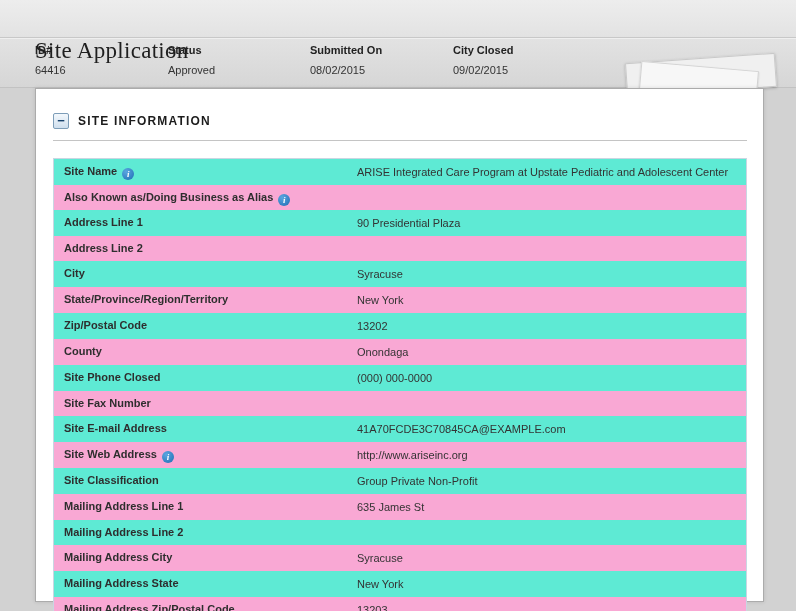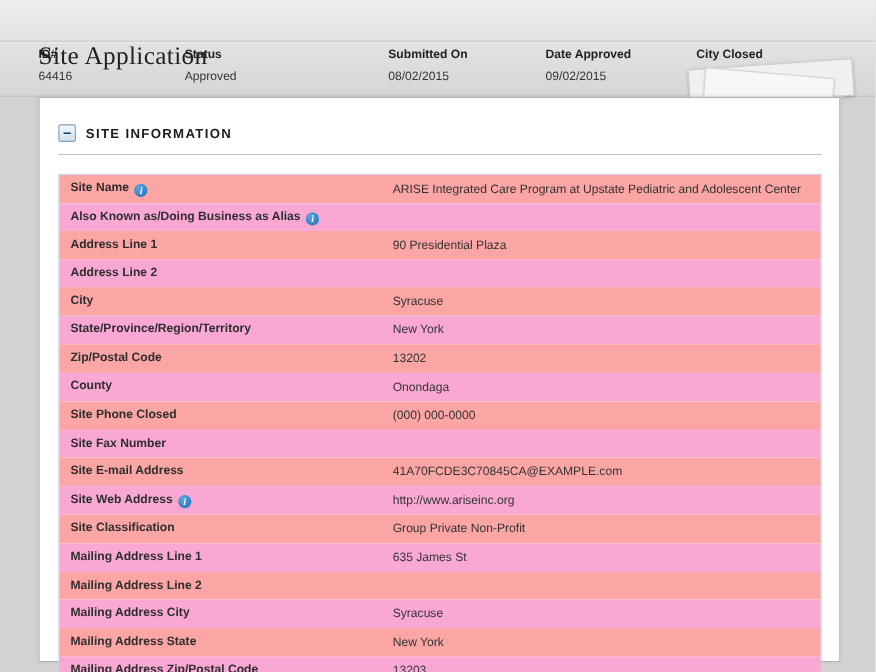--- a/index.html
+++ b/index.html
@@ -26,21 +26,21 @@
     font-size:23px; font-weight:400; color:#1f1f1f;
     letter-spacing:0.3px;
     margin-top:32px;
   }
   .summary-bar {
     position:absolute; top:44px; left:35px; right:30px;
     display:flex; align-items:flex-start;
   }
   .summary-item:nth-child(1){ width:133px; }
   .summary-item:nth-child(2){ width:142px; }
-  .summary-item:nth-child(3){ width:143px;margin-left:43px; }
+  .summary-item:nth-child(3){ width:143px; }
   .summary-item:nth-child(4){ width:137px; }
   .summary-item:nth-child(5){ flex:1; }
   .summary-label { font-size:11px; font-weight:bold; color:#222; margin-bottom:8px; }
   .summary-value { font-size:11px; color:#333; }
 
   .paper-decoration { position:absolute; top:52px; right:14px; width:160px; height:46px; z-index:1; }
   .paper-decoration .sheet1 {
     position:absolute; top:6px; right:6px; width:150px; height:34px;
     background:#f0f0f0; border:1px solid #c9c9c9;
     transform:rotate(-4deg);
@@ -79,21 +79,21 @@
   .section-rule {
     margin:11px 16px 0 17px;
     border-bottom:1px solid #c4c4c4;
   }
   .fields-table {
     margin:17px 16px 0 17px;
     border:1px solid #c9d6e2;
   }
   .field-row { display:flex; min-height:23px; }
   .field-row.alt { background:#f9a8d4; }
-  .field-row.plain { background:#fca5a5;justify-content:flex-end; }
+  .field-row.plain { background:#5eead4;justify-content:flex-end; }
   .field-label {
     width:302px; flex:0 0 302px;
     padding:5px 8px 4px 10px;
     font-size:11px; font-weight:bold; color:#2e2e2e;
     line-height:1.45;
   }
   .field-value {
     flex:1;
     padding:5px 10px 4px 1px;
     font-size:11px; color:#333;
@@ -129,24 +129,20 @@
   <div class="summary-item">
     <div class="summary-label">Status</div>
     <div class="summary-value">Approved</div>
   </div>
 
   <div class="summary-item">
     <div class="summary-label">Submitted On</div>
     <div class="summary-value">08/02/2015</div>
   </div>
 
-  <div class="summary-item">
-    <div class="summary-label">Date Approved</div>
-    <div class="summary-value">09/02/2015</div>
-  </div>
 
   <div class="summary-item">
     <div class="summary-label">City Closed</div>
     <div class="summary-value">09/02/2015</div>
   </div>
 </div>
 
 <div class="paper-decoration">
   <div class="sheet1"></div>
   <div class="sheet2"></div>

